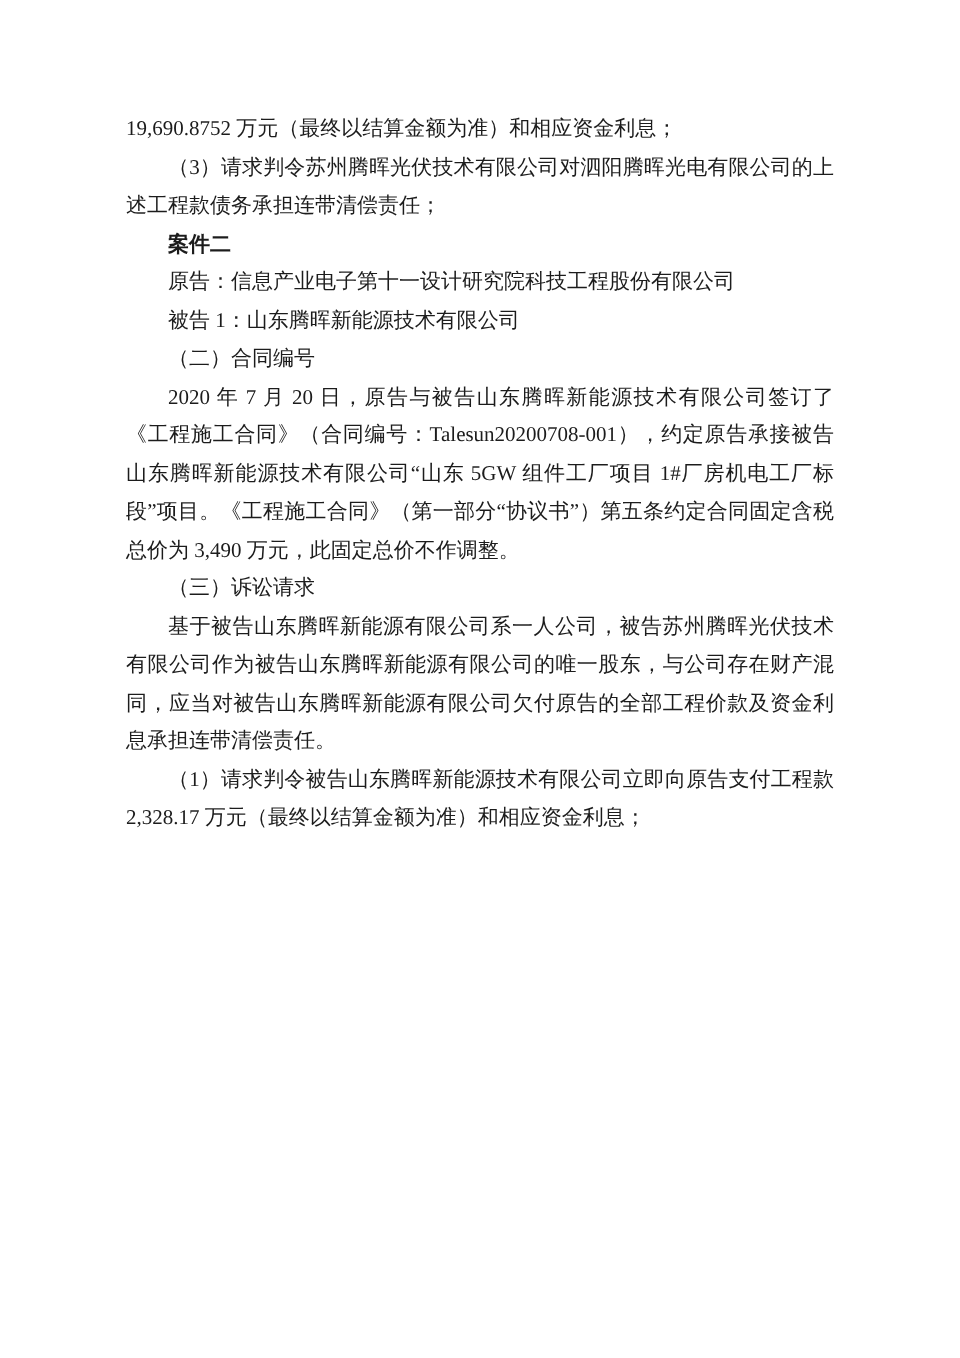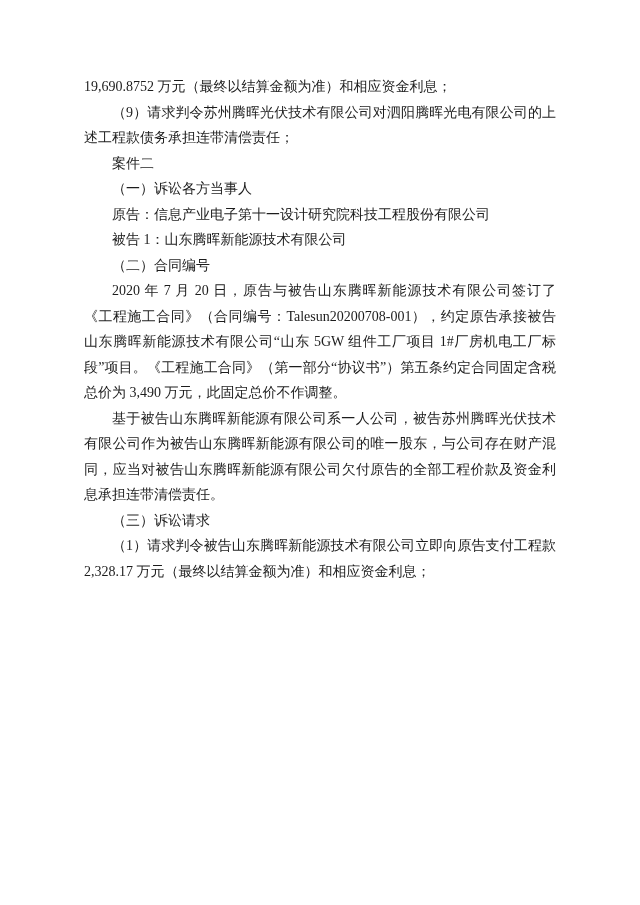--- a/index.html
+++ b/index.html
@@ -27,31 +27,30 @@
     margin: 0;
     text-align: justify;
     text-justify: inter-ideograph;
     text-indent: 2em;
     word-break: break-all;
   }
   .para.cont {
     text-indent: 0;
   }
   .para.bold {
-    font-weight: normal;
+    font-weight: bold;
   }
 </style>
 </head>
 <body>
 
 <div class="page">
   <p class="para cont">19,690.8752 万元（最终以结算金额为准）和相应资金利息；</p>
-  <p class="para">（9）请求判令苏州腾晖光伏技术有限公司对泗阳腾晖光电有限公司的上述工程款债务承担连带清偿责任；</p>
+  <p class="para">（3）请求判令苏州腾晖光伏技术有限公司对泗阳腾晖光电有限公司的上述工程款债务承担连带清偿责任；</p>
   <p class="para bold">案件二</p>
-  <p class="para">（一）诉讼各方当事人</p>
   <p class="para">原告：信息产业电子第十一设计研究院科技工程股份有限公司</p>
   <p class="para">被告 1：山东腾晖新能源技术有限公司</p>
   <p class="para">（二）合同编号</p>
   <p class="para">2020 年 7 月 20 日，原告与被告山东腾晖新能源技术有限公司签订了《工程施工合同》（合同编号：Talesun20200708-001），约定原告承接被告山东腾晖新能源技术有限公司“山东 5GW 组件工厂项目 1#厂房机电工厂标段”项目。《工程施工合同》（第一部分“协议书”）第五条约定合同固定含税总价为 3,490 万元，此固定总价不作调整。</p>
+  <p class="para">（三）诉讼请求</p>
   <p class="para">基于被告山东腾晖新能源有限公司系一人公司，被告苏州腾晖光伏技术有限公司作为被告山东腾晖新能源有限公司的唯一股东，与公司存在财产混同，应当对被告山东腾晖新能源有限公司欠付原告的全部工程价款及资金利息承担连带清偿责任。</p>
-  <p class="para">（三）诉讼请求</p>
   <p class="para">（1）请求判令被告山东腾晖新能源技术有限公司立即向原告支付工程款 2,328.17 万元（最终以结算金额为准）和相应资金利息；</p>
 </div>
 
 </body></html>

